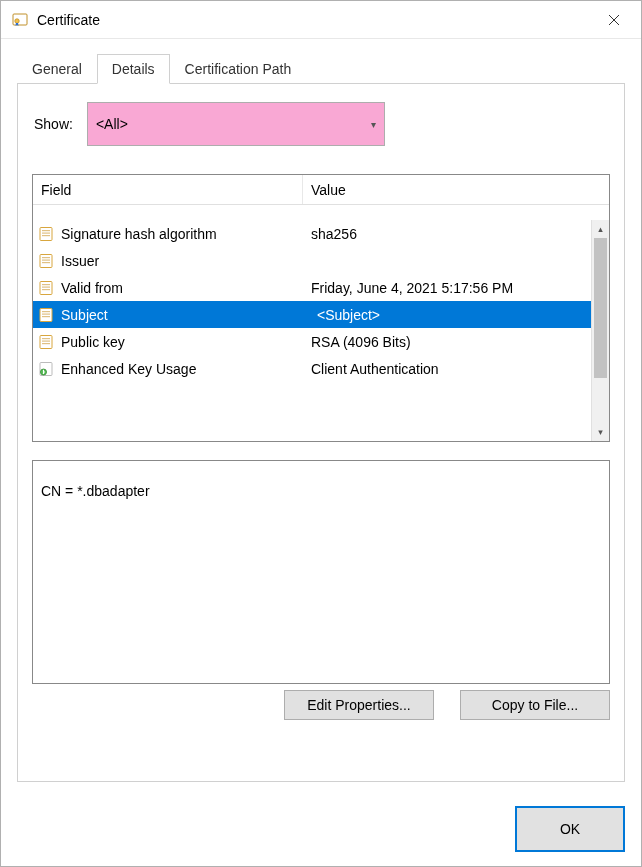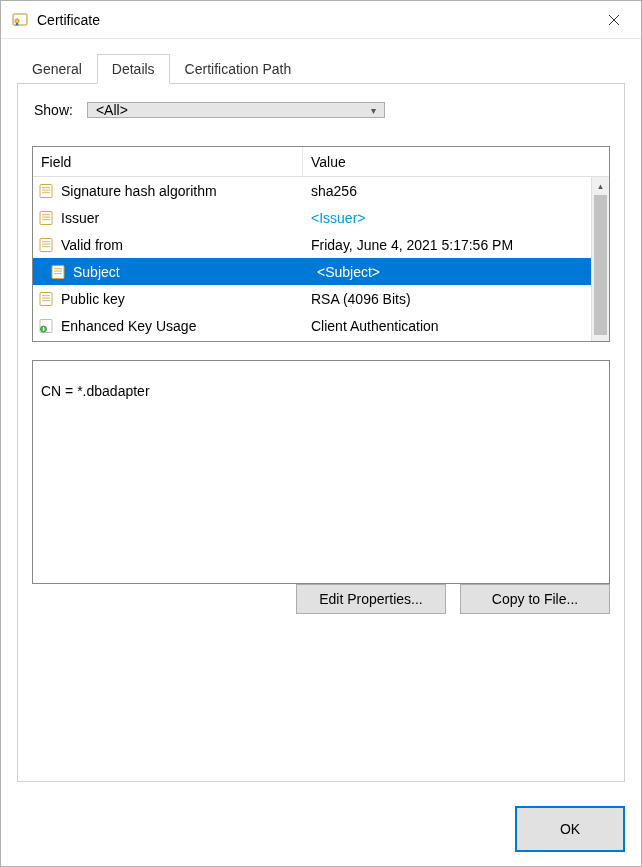--- a/index.html
+++ b/index.html
@@ -87,41 +87,42 @@
       align-items: center;
       margin-bottom: 28px;
     }
     .show-label {
       font-size: 14px;
       margin-right: 14px;
       margin-left: 2px;
     }
     .show-select {
       width: 298px;
-      height: 16px;
-      background: #e5e5e5;
+      height: 44px;
+      background: #f9a8d4;
       border: 1px solid #adadad;
       font-size: 14px;
       padding: 0 8px;
       display: flex;
       align-items: center;
       justify-content: space-between;
       cursor: pointer;
     }
     .show-select .chev {
       font-size: 10px;
       color: #555;
     }
     .grid-wrap {
       border: 1px solid #888;
-      height: 196px;
+      height: 268px;
       display: flex;
       flex-direction: column;
       overflow: hidden;
       position: relative;
+      gap: 15px;
     }
     .grid-header {
       display: flex;
       background: #fff;
       border-bottom: 1px solid #e0e0e0;
       height: 30px;
       align-items: center;
       font-size: 14px;
       padding-right: 18px;
     }
@@ -164,21 +165,21 @@
       flex: 1;
       padding-left: 8px;
       white-space: nowrap;
       overflow: hidden;
       text-overflow: ellipsis;
     }
     .row.selected {
       background: #0078d7;
       color: #fff;
     }
-    .row.selected .row-field { padding-left: 16px; }
+    .row.selected .row-field { padding-left: 4px; }
     .row.selected .row-value { padding-left: 14px; }
     .row .row-value.link-like { color: #0099e5; }
     .row-icon {
       width: 20px;
       height: 18px;
       display: inline-flex;
       align-items: center;
       justify-content: center;
       flex-shrink: 0;
     }
@@ -220,22 +221,22 @@
       height: 224px;
       border: 1px solid #888;
       padding: 22px 8px;
       font-size: 14px;
       background: #fff;
       overflow: auto;
     }
     .button-row {
       display: flex;
       justify-content: flex-end;
-      gap: 14px;
-      margin-top: 0;
+      gap: 26px;
+      margin-top: 6px;
     }
     .btn {
       min-width: 150px;
       height: 30px;
       background: #e1e1e1;
       border: 1px solid #adadad;
       font-size: 14px;
       cursor: pointer;
       padding: 0 12px;
     }
@@ -315,21 +316,20 @@
                 <span class="row-icon">
                   <svg width="18" height="16" viewBox="0 0 18 16">
                     <rect x="2" y="1.5" width="12" height="13" rx="1" fill="#fff" stroke="#d8a63e" stroke-width="1"></rect>
                     <rect x="4" y="4" width="8" height="1.2" fill="#e0c185"></rect>
                     <rect x="4" y="6.5" width="8" height="1.2" fill="#e0c185"></rect>
                     <rect x="4" y="9" width="8" height="1.2" fill="#e0c185"></rect>
                   </svg>
                 </span>
                 <span>Issuer</span>
               </div>
-              <div class="row-value link-like">&lt;Issuer&gt;</div>
             </div>
             <div class="row">
               <div class="row-field">
                 <span class="row-icon">
                   <svg width="18" height="16" viewBox="0 0 18 16">
                     <rect x="2" y="1.5" width="12" height="13" rx="1" fill="#fff" stroke="#d8a63e" stroke-width="1"></rect>
                     <rect x="4" y="4" width="8" height="1.2" fill="#e0c185"></rect>
                     <rect x="4" y="6.5" width="8" height="1.2" fill="#e0c185"></rect>
                     <rect x="4" y="9" width="8" height="1.2" fill="#e0c185"></rect>
                   </svg>

